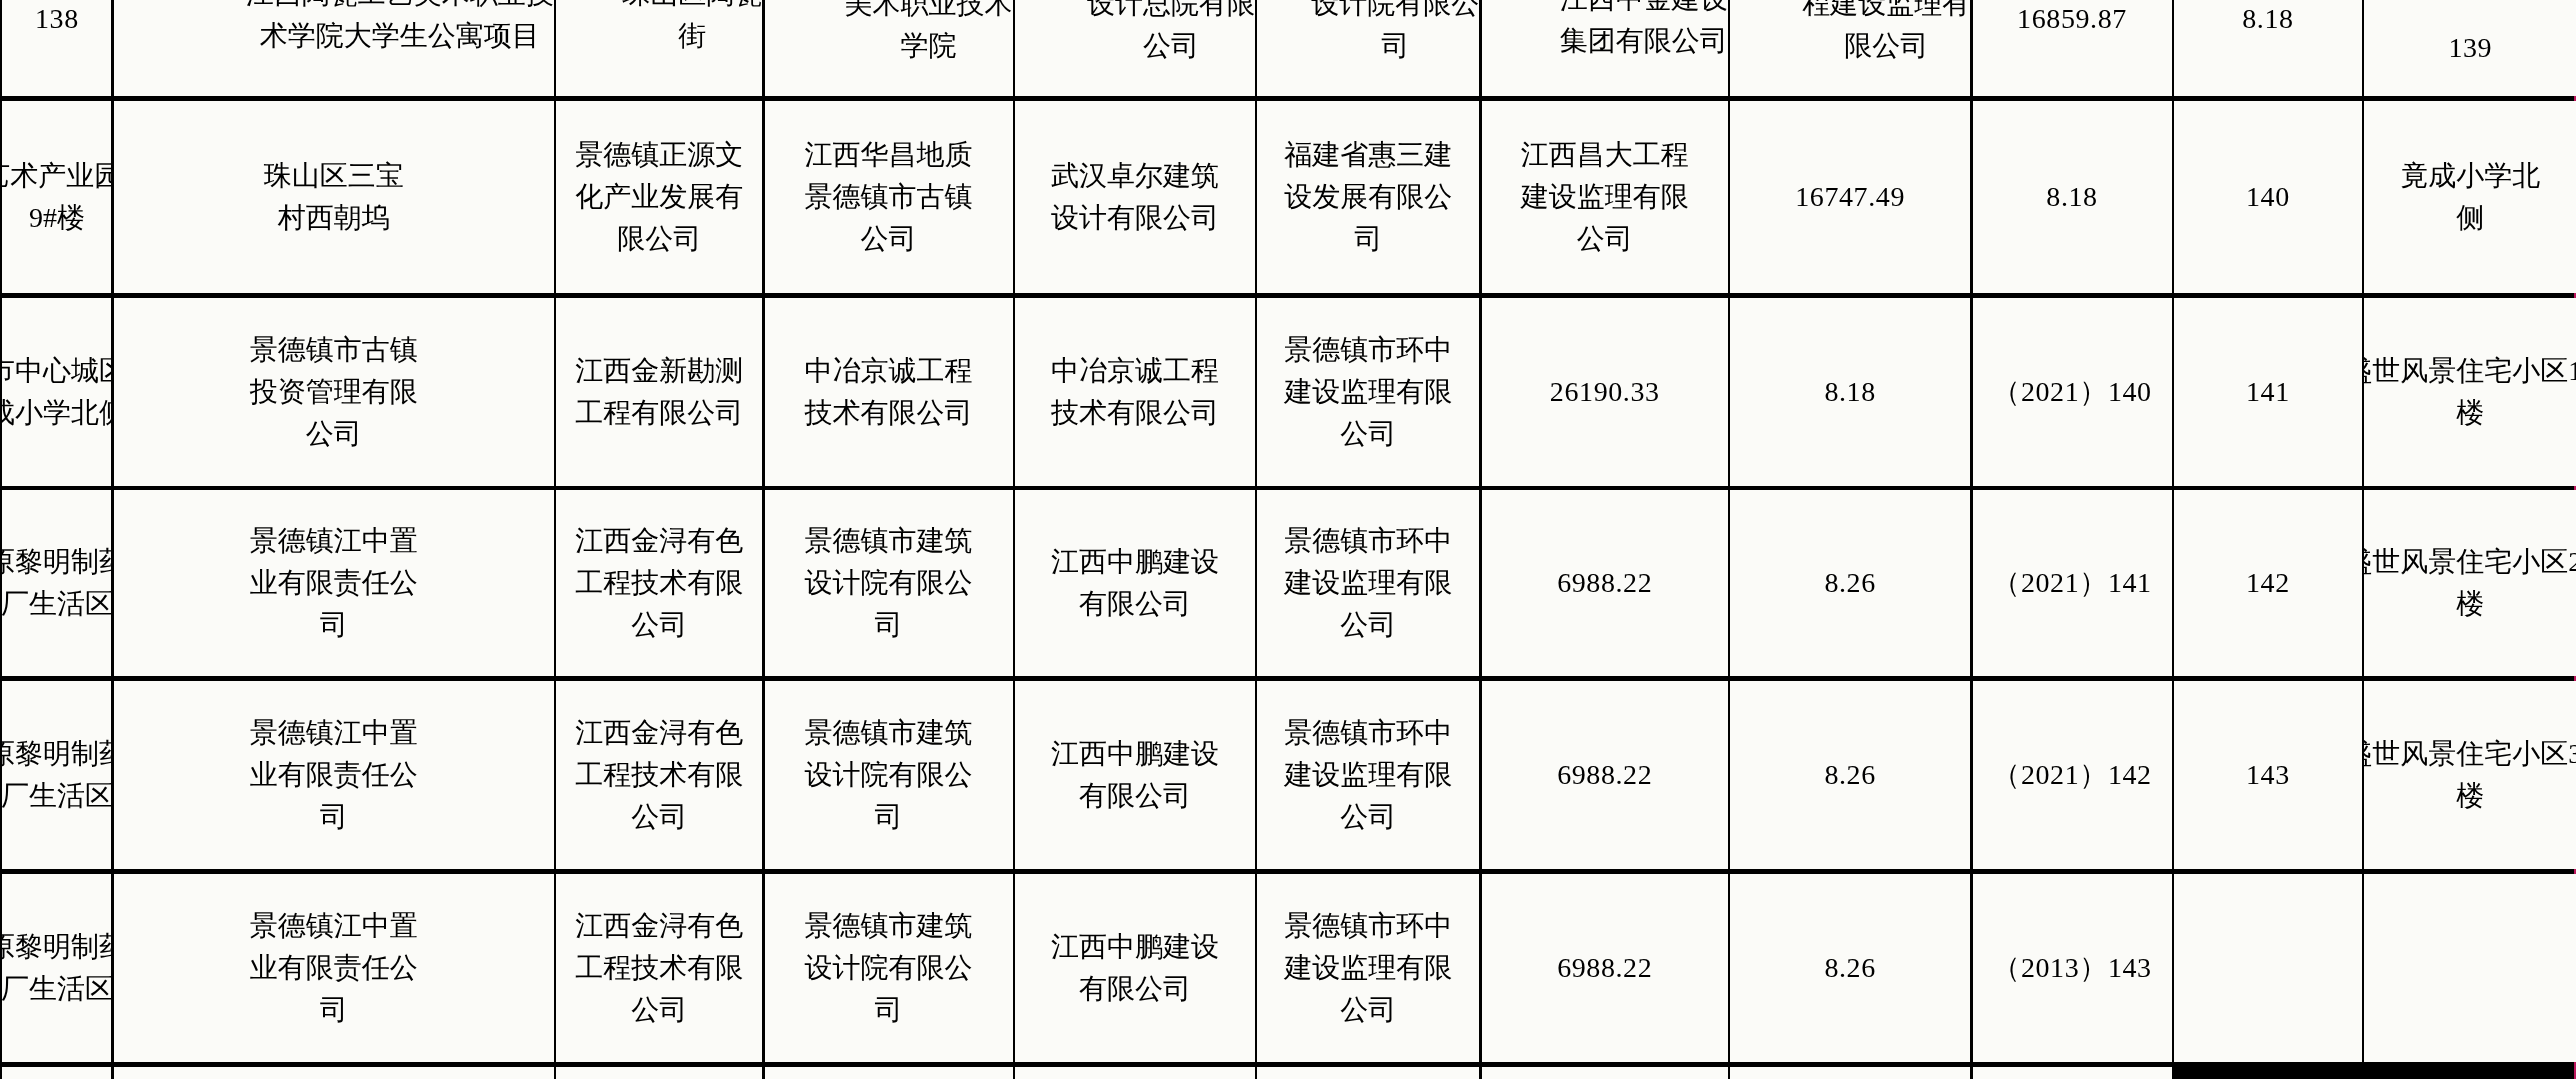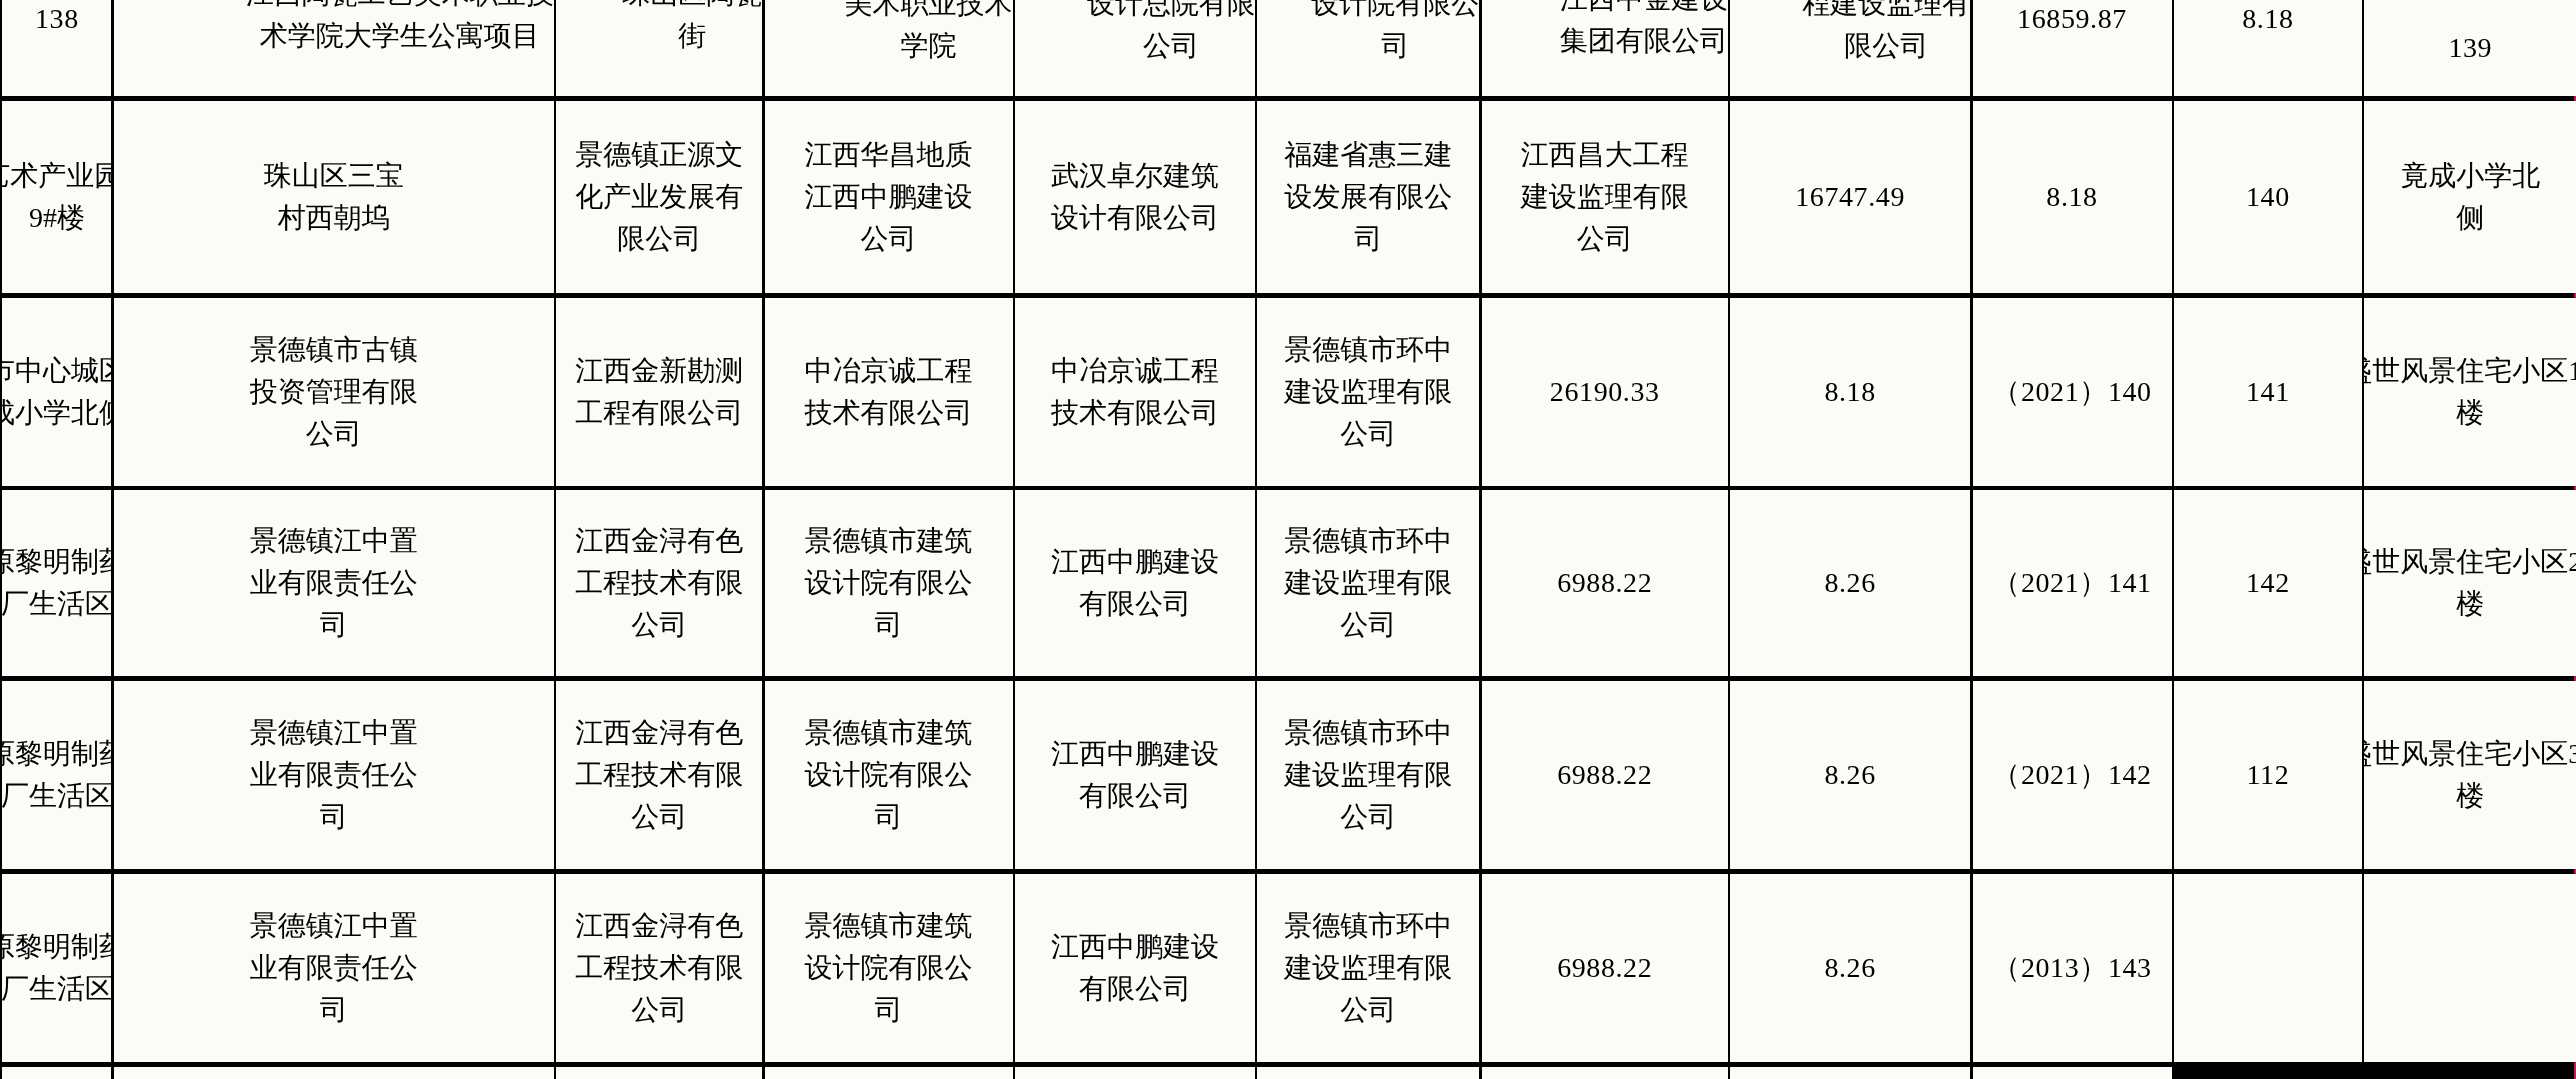--- a/index.html
+++ b/index.html
@@ -75,21 +75,21 @@
 
     <div class="cell num">139</div>
     <div class="cell">三宝蓬艺术产业园二期5#-
 9#楼</div>
     <div class="cell">珠山区三宝
 村西朝坞</div>
     <div class="cell">景德镇正源文
 化产业发展有
 限公司</div>
     <div class="cell">江西华昌地质
-江西中鹏建设
+景德镇市古镇
 公司</div>
     <div class="cell">武汉卓尔建筑
 设计有限公司</div>
     <div class="cell">福建省惠三建
 设发展有限公
 司</div>
     <div class="cell">江西昌大工程
 建设监理有限
 公司</div>
     <div class="cell num">16747.49</div>
@@ -153,21 +153,21 @@
 司</div>
     <div class="cell">江西中鹏建设
 有限公司</div>
     <div class="cell">景德镇市环中
 建设监理有限
 公司</div>
     <div class="cell num">6988.22</div>
     <div class="cell num">8.26</div>
     <div class="cell num">（2021）142</div>
 
-    <div class="cell num">112</div>
+    <div class="cell num">143</div>
     <div class="cell">盛世风景住宅小区3#楼</div>
     <div class="cell">原黎明制药
 厂生活区</div>
     <div class="cell">景德镇江中置
 业有限责任公
 司</div>
     <div class="cell">江西金浔有色
 工程技术有限
 公司</div>
     <div class="cell">景德镇市建筑

